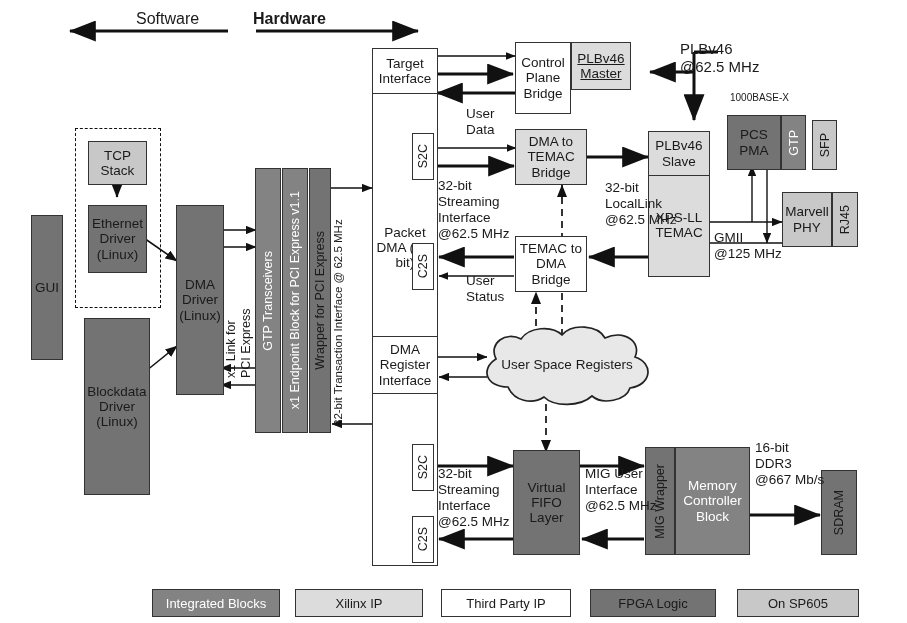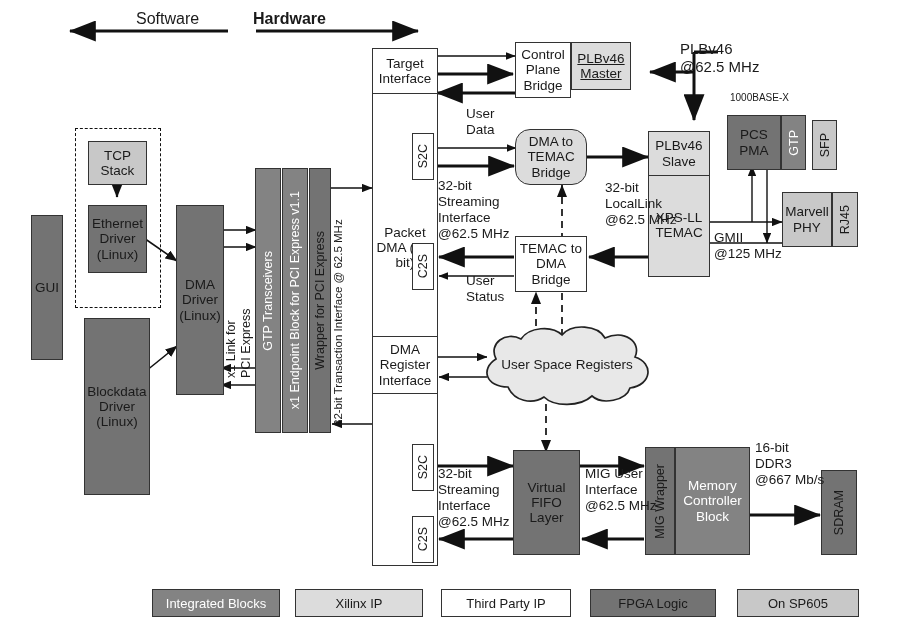--- a/index.html
+++ b/index.html
@@ -168,27 +168,27 @@
   <div class="box white" style="left:412px;top:243px;width:22px;height:47px;padding:0;">
     <span class="vt" style="font-size:12.5px;">C2S</span>
   </div>
   <div class="box white" style="left:412px;top:444px;width:22px;height:47px;padding:0;">
     <span class="vt" style="font-size:12.5px;">S2C</span>
   </div>
   <div class="box white" style="left:412px;top:516px;width:22px;height:47px;padding:0;">
     <span class="vt" style="font-size:12.5px;">C2S</span>
   </div>
 
-  <div class="box white" style="left:515px;top:42px;width:56px;height:56px;">Control
+  <div class="box white" style="left:515px;top:42px;width:56px;height:72px;">Control
 Plane
 Bridge</div>
   <div class="box xilinx" style="left:571px;top:42px;width:60px;height:48px;text-decoration:underline;">PLBv46
 Master</div>
 
-  <div class="box xilinx" style="left:515px;top:129px;width:72px;height:56px;border-radius:15px;">DMA to
+  <div class="box xilinx" style="left:515px;top:129px;width:72px;height:56px;">DMA to
 TEMAC
 Bridge</div>
   <div class="box white" style="left:515px;top:236px;width:72px;height:56px;">TEMAC to
 DMA
 Bridge</div>
 
   <div class="box xilinx" style="left:648px;top:131px;width:62px;height:146px;align-items:flex-start;">
     <span style="position:absolute;left:0;top:78px;width:100%;text-align:center;">XPS-LL
 TEMAC</span>
   </div>

